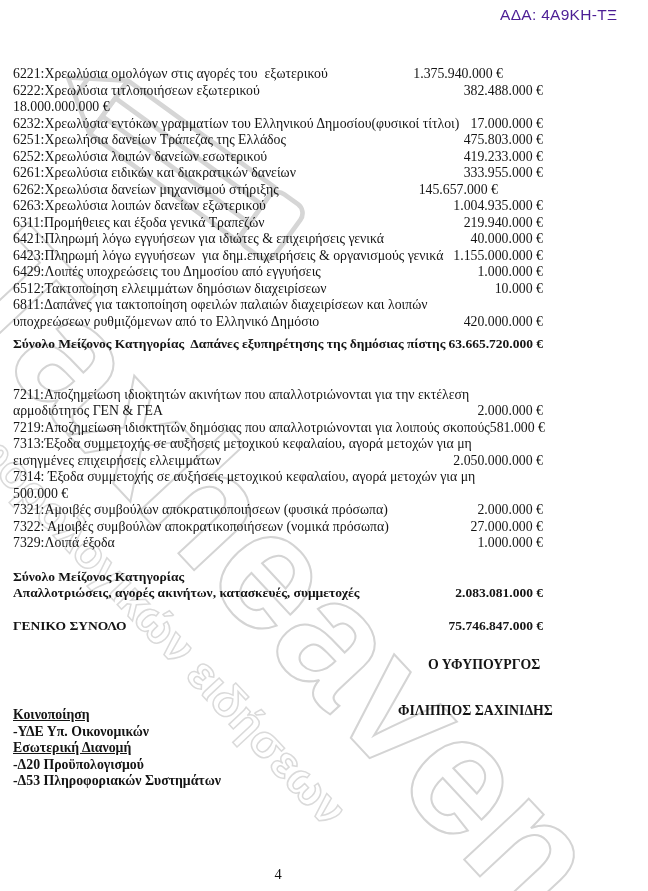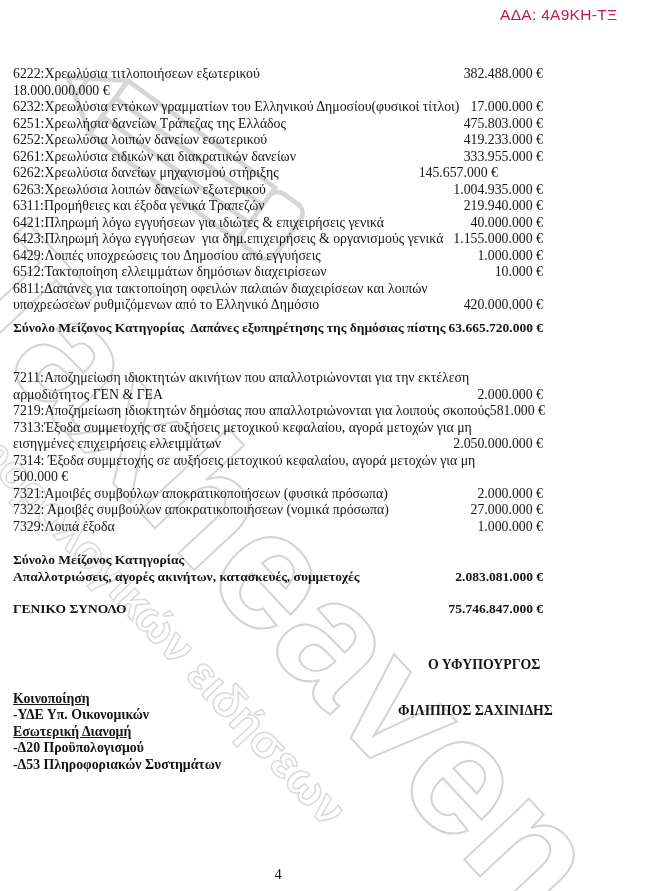--- a/index.html
+++ b/index.html
@@ -43,21 +43,21 @@
   .total1      { margin-top:6px; }
   .section2    { margin-top:34px; }
   .total2      { margin-top:17px; }
   .grand-total { margin-top:16px;text-align:center; }
   .footer      { margin-top:73px; font-weight:bold; }
 
   .ada {
     position:absolute; z-index:2;
     left:500px; top:6px;
     font-family:"Liberation Sans", sans-serif;
-    font-size:15.5px; letter-spacing:.3px; color:#be185d;
+    font-size:15.5px; letter-spacing:.3px; color:#4c1d95;
   }
   .sig { position:absolute; z-index:2; font-weight:bold; font-size:13.8px; white-space:nowrap; }
   .sig-title { left:428px; top:657px; }
   .sig-name  { left:398px; top:703px; }
   .pagenum {
     position:absolute; z-index:2;
     left:258px; top:866px; width:40px;
     text-align:center; font-size:14.5px;
   }
 </style>
@@ -76,20 +76,24 @@
   </svg>
   <div class="wm wm-text wm-brand">Taxheaven</div>
   <div class="wm wm-text wm-tagline">φορολογικών ειδήσεων</div>
 
   <div class="ada">ΑΔΑ: 4Α9ΚΗ-ΤΞ</div>
 
   <div class="content">
 
     <div>
         <div class="row">
+          <span class="lbl">6221:Χρεωλύσια ομολόγων στις αγορές του  εξωτερικού</span>
+          <span class="amt" style="padding-right: 40px;">1.375.940.000 €</span>
+        </div>
+        <div class="row">
           <span class="lbl">6222:Χρεωλύσια τιτλοποιήσεων εξωτερικού</span>
           <span class="amt">382.488.000 €</span>
         </div>
         <div class="row">
           <span class="amt" style="padding-right: 45px;">18.000.000.000 €</span>
         </div>
         <div class="row">
           <span class="lbl">6232:Χρεωλύσια εντόκων γραμματίων του Ελληνικού Δημοσίου(φυσικοί τίτλοι)</span>
           <span class="amt">17.000.000 €</span>
         </div>

